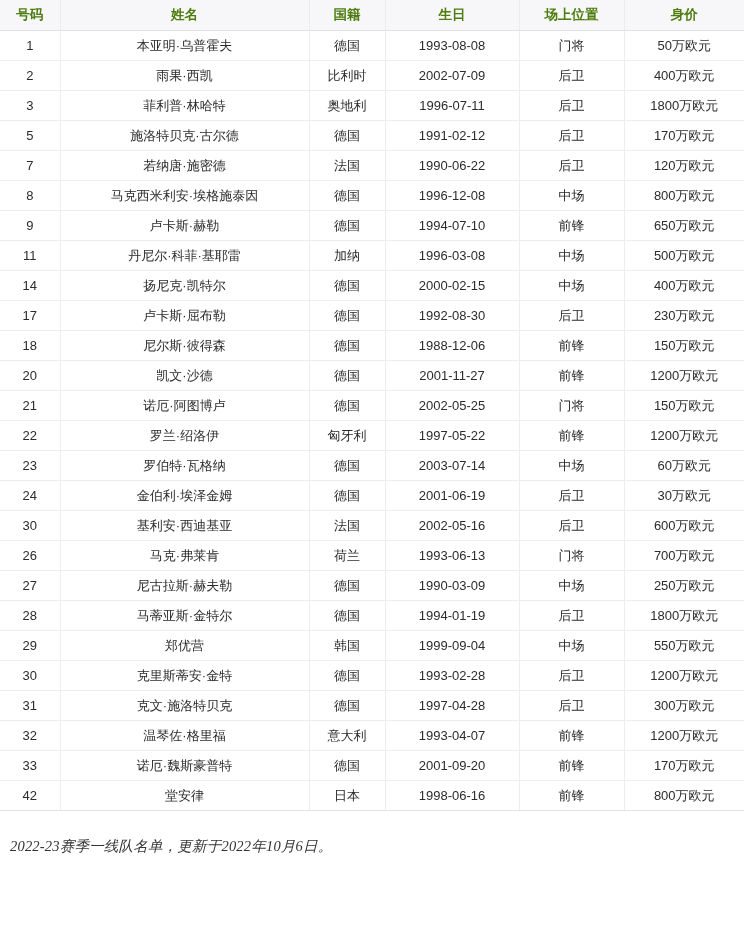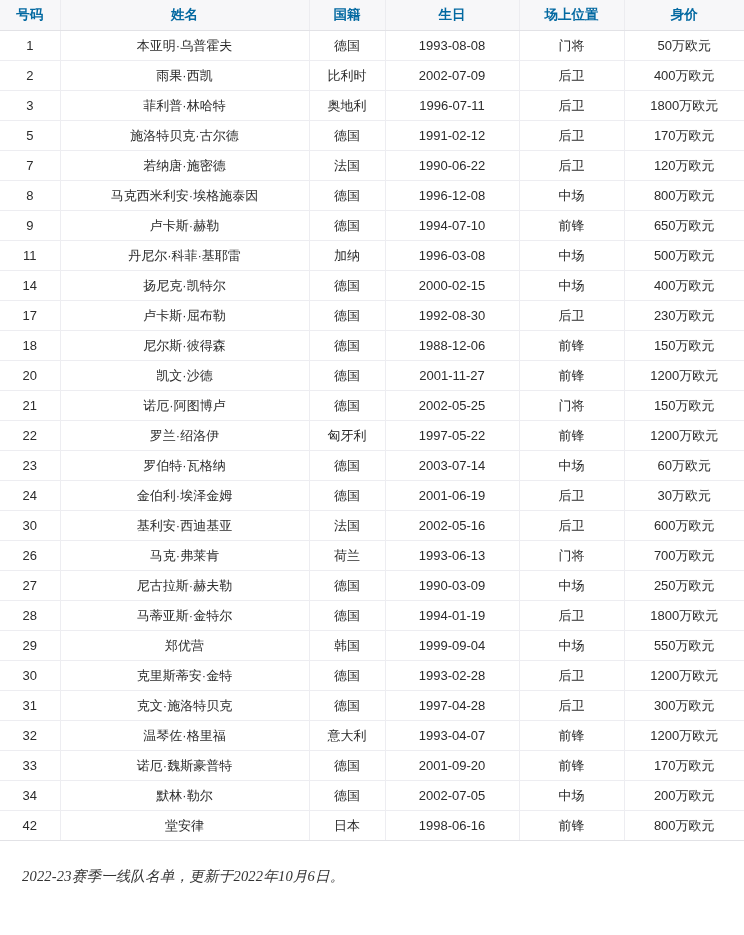--- a/index.html
+++ b/index.html
@@ -21,21 +21,21 @@
   table.roster {
     width: 744px;
     border-collapse: collapse;
     table-layout: fixed;
     font-size: 13px;
   }
   table.roster thead th {
     background: #f7f7f9;
     font-weight: bold;
     font-size: 13.5px;
-    color: #0369a1;
+    color: #4d7c0f;
     height: 30px;
     border-bottom: 1px solid #e2e2e6;
     border-right: 1px solid #ececf0;
     text-align: center;
     vertical-align: middle;
     padding: 0;
   }
   table.roster thead th:last-child {
     border-right: none;
   }
@@ -65,21 +65,21 @@
   col.c-birth  { width: 134px; }
   col.c-pos    { width: 105px; }
   col.c-value  { width: 120px; }
 
   .name-cell {
     font-size: 13.5px;
     color: #1f1f1f;
   }
   .footnote {
     margin-top: 26px;
-    padding-left: 22px;
+    padding-left: 10px;
     font-family: "Liberation Serif", "DejaVu Serif", serif;
     font-style: italic;
     font-size: 14.5px;
     color: #333333;
     letter-spacing: 0.2px;
   }
 </style>
 </head>
 <body>
 
@@ -298,28 +298,20 @@
         </tr>
         <tr>
           <td>33</td>
           <td class="name-cell">诺厄·魏斯豪普特</td>
           <td>德国</td>
           <td>2001-09-20</td>
           <td>前锋</td>
           <td>170万欧元</td>
         </tr>
         <tr>
-          <td>34</td>
-          <td class="name-cell">默林·勒尔</td>
-          <td>德国</td>
-          <td>2002-07-05</td>
-          <td>中场</td>
-          <td>200万欧元</td>
-        </tr>
-        <tr>
           <td>42</td>
           <td class="name-cell">堂安律</td>
           <td>日本</td>
           <td>1998-06-16</td>
           <td>前锋</td>
           <td>800万欧元</td>
         </tr>
       </tbody>
   </table>
 

